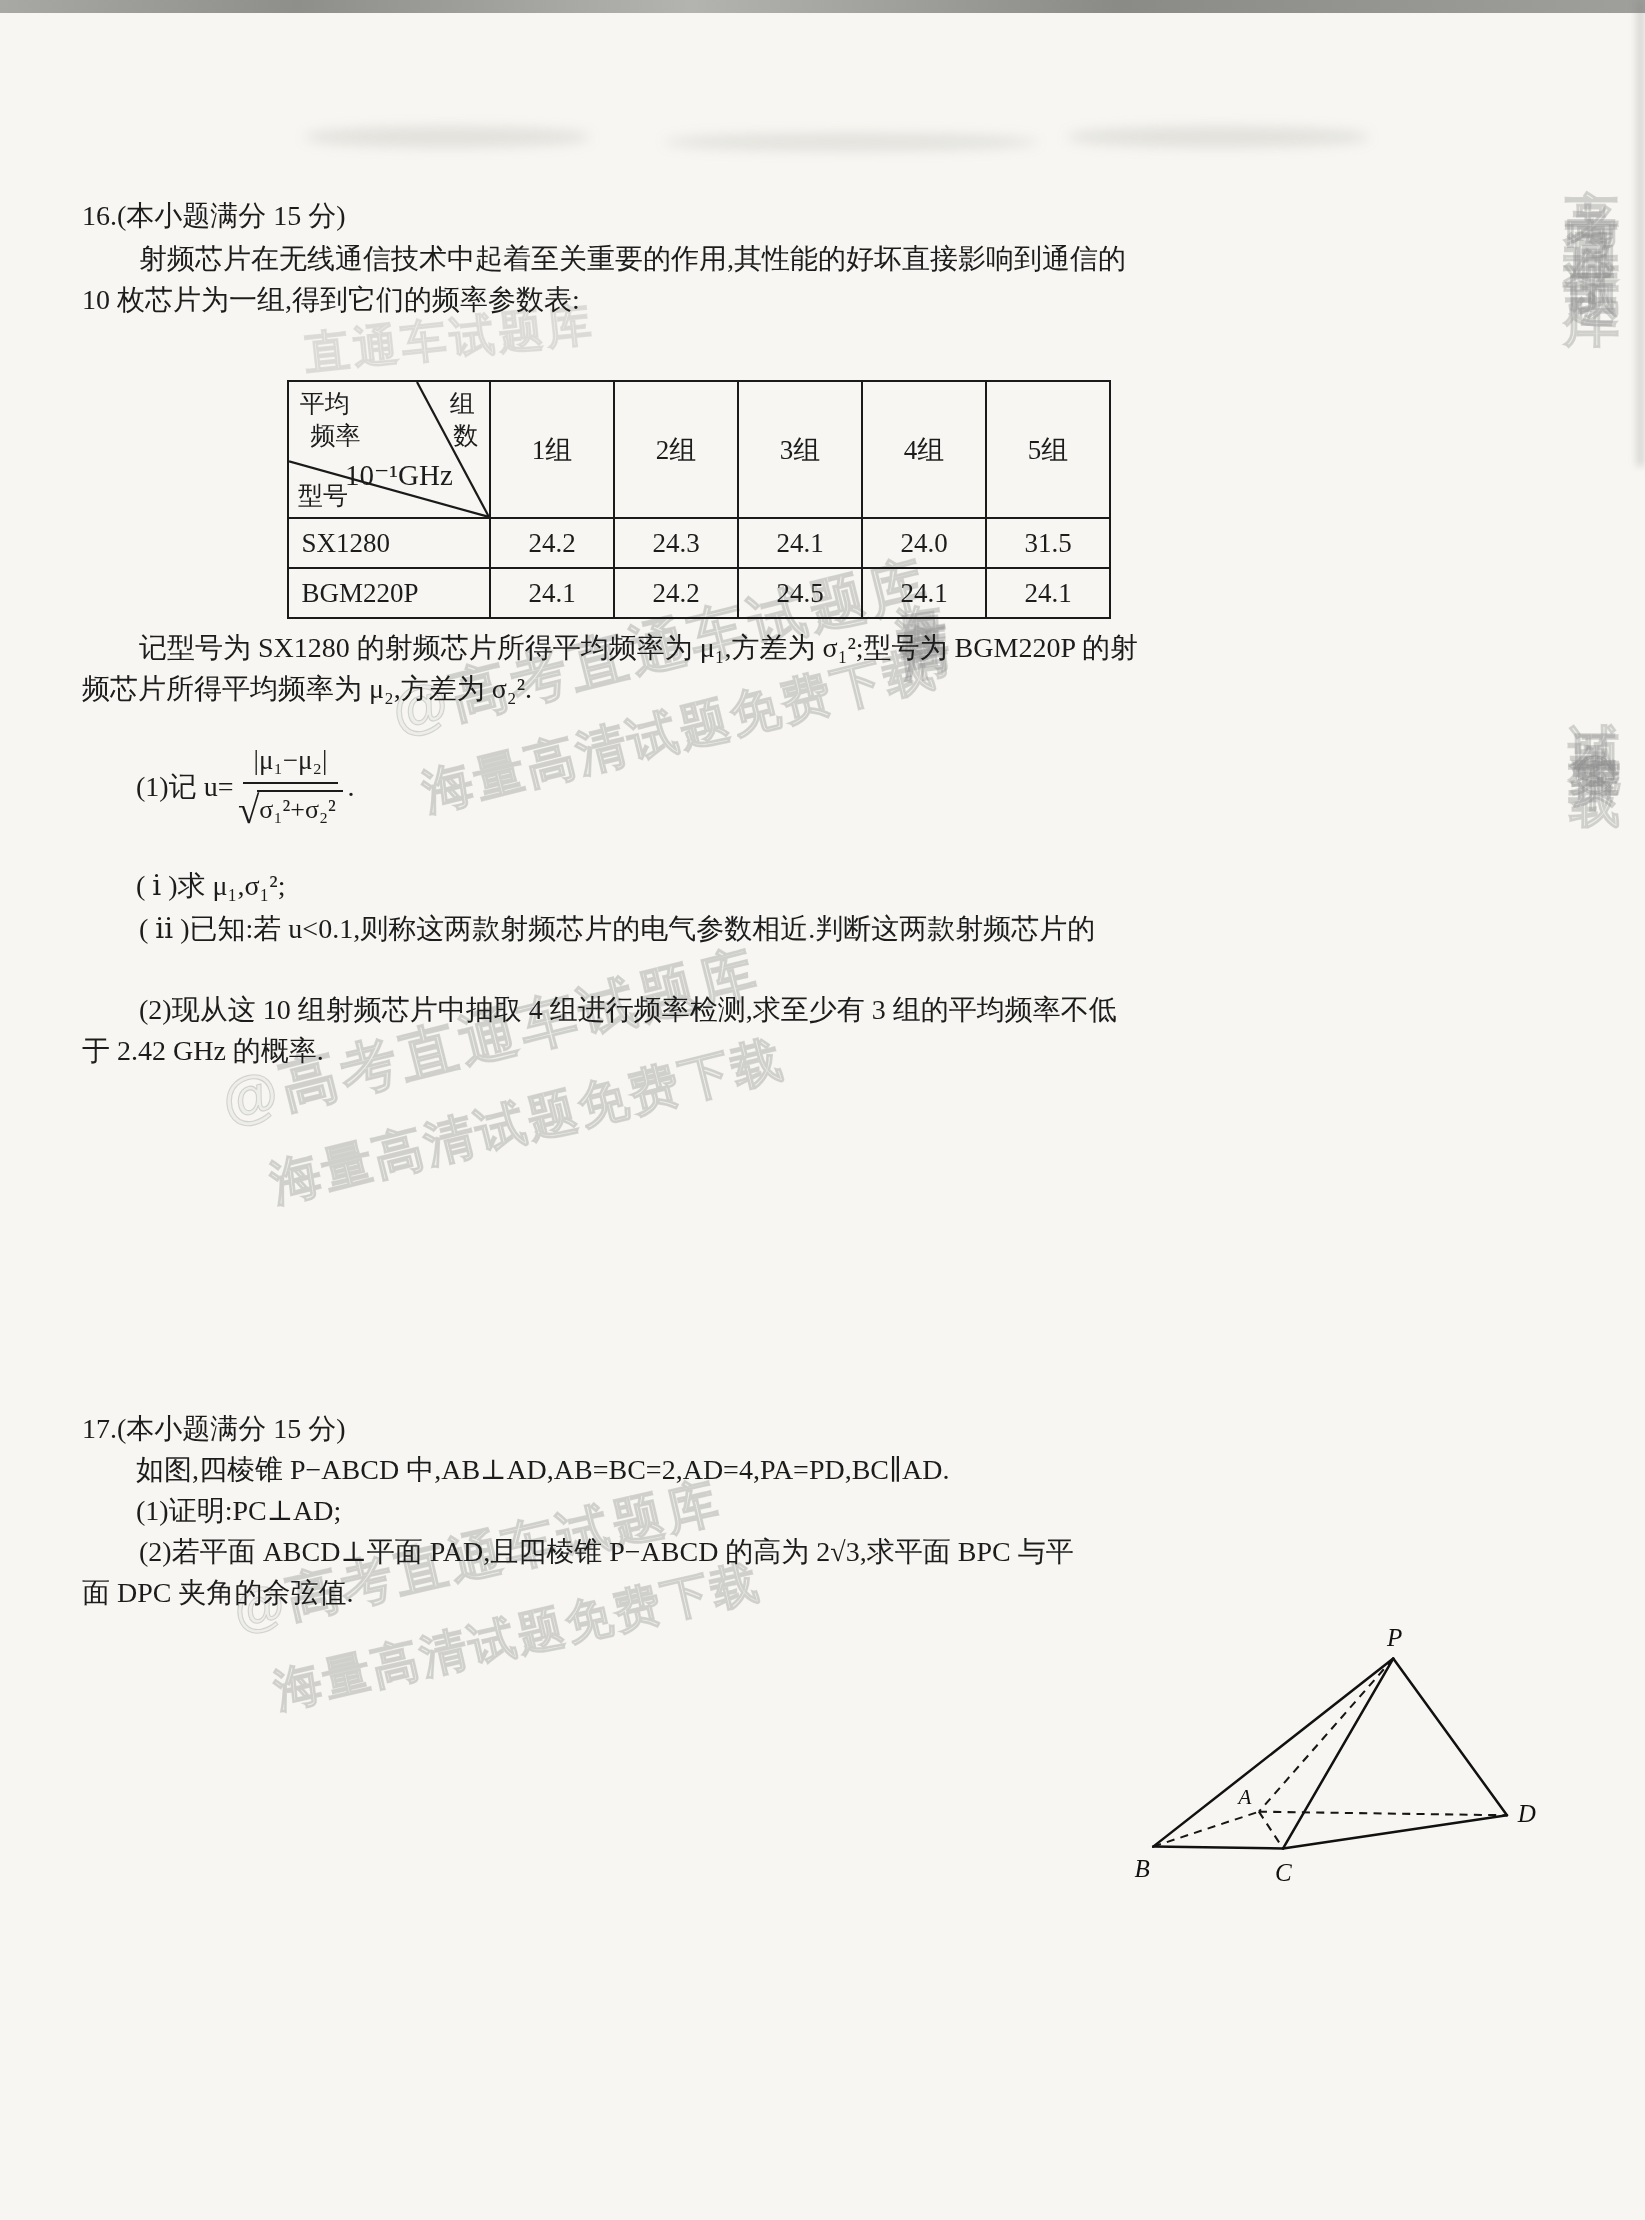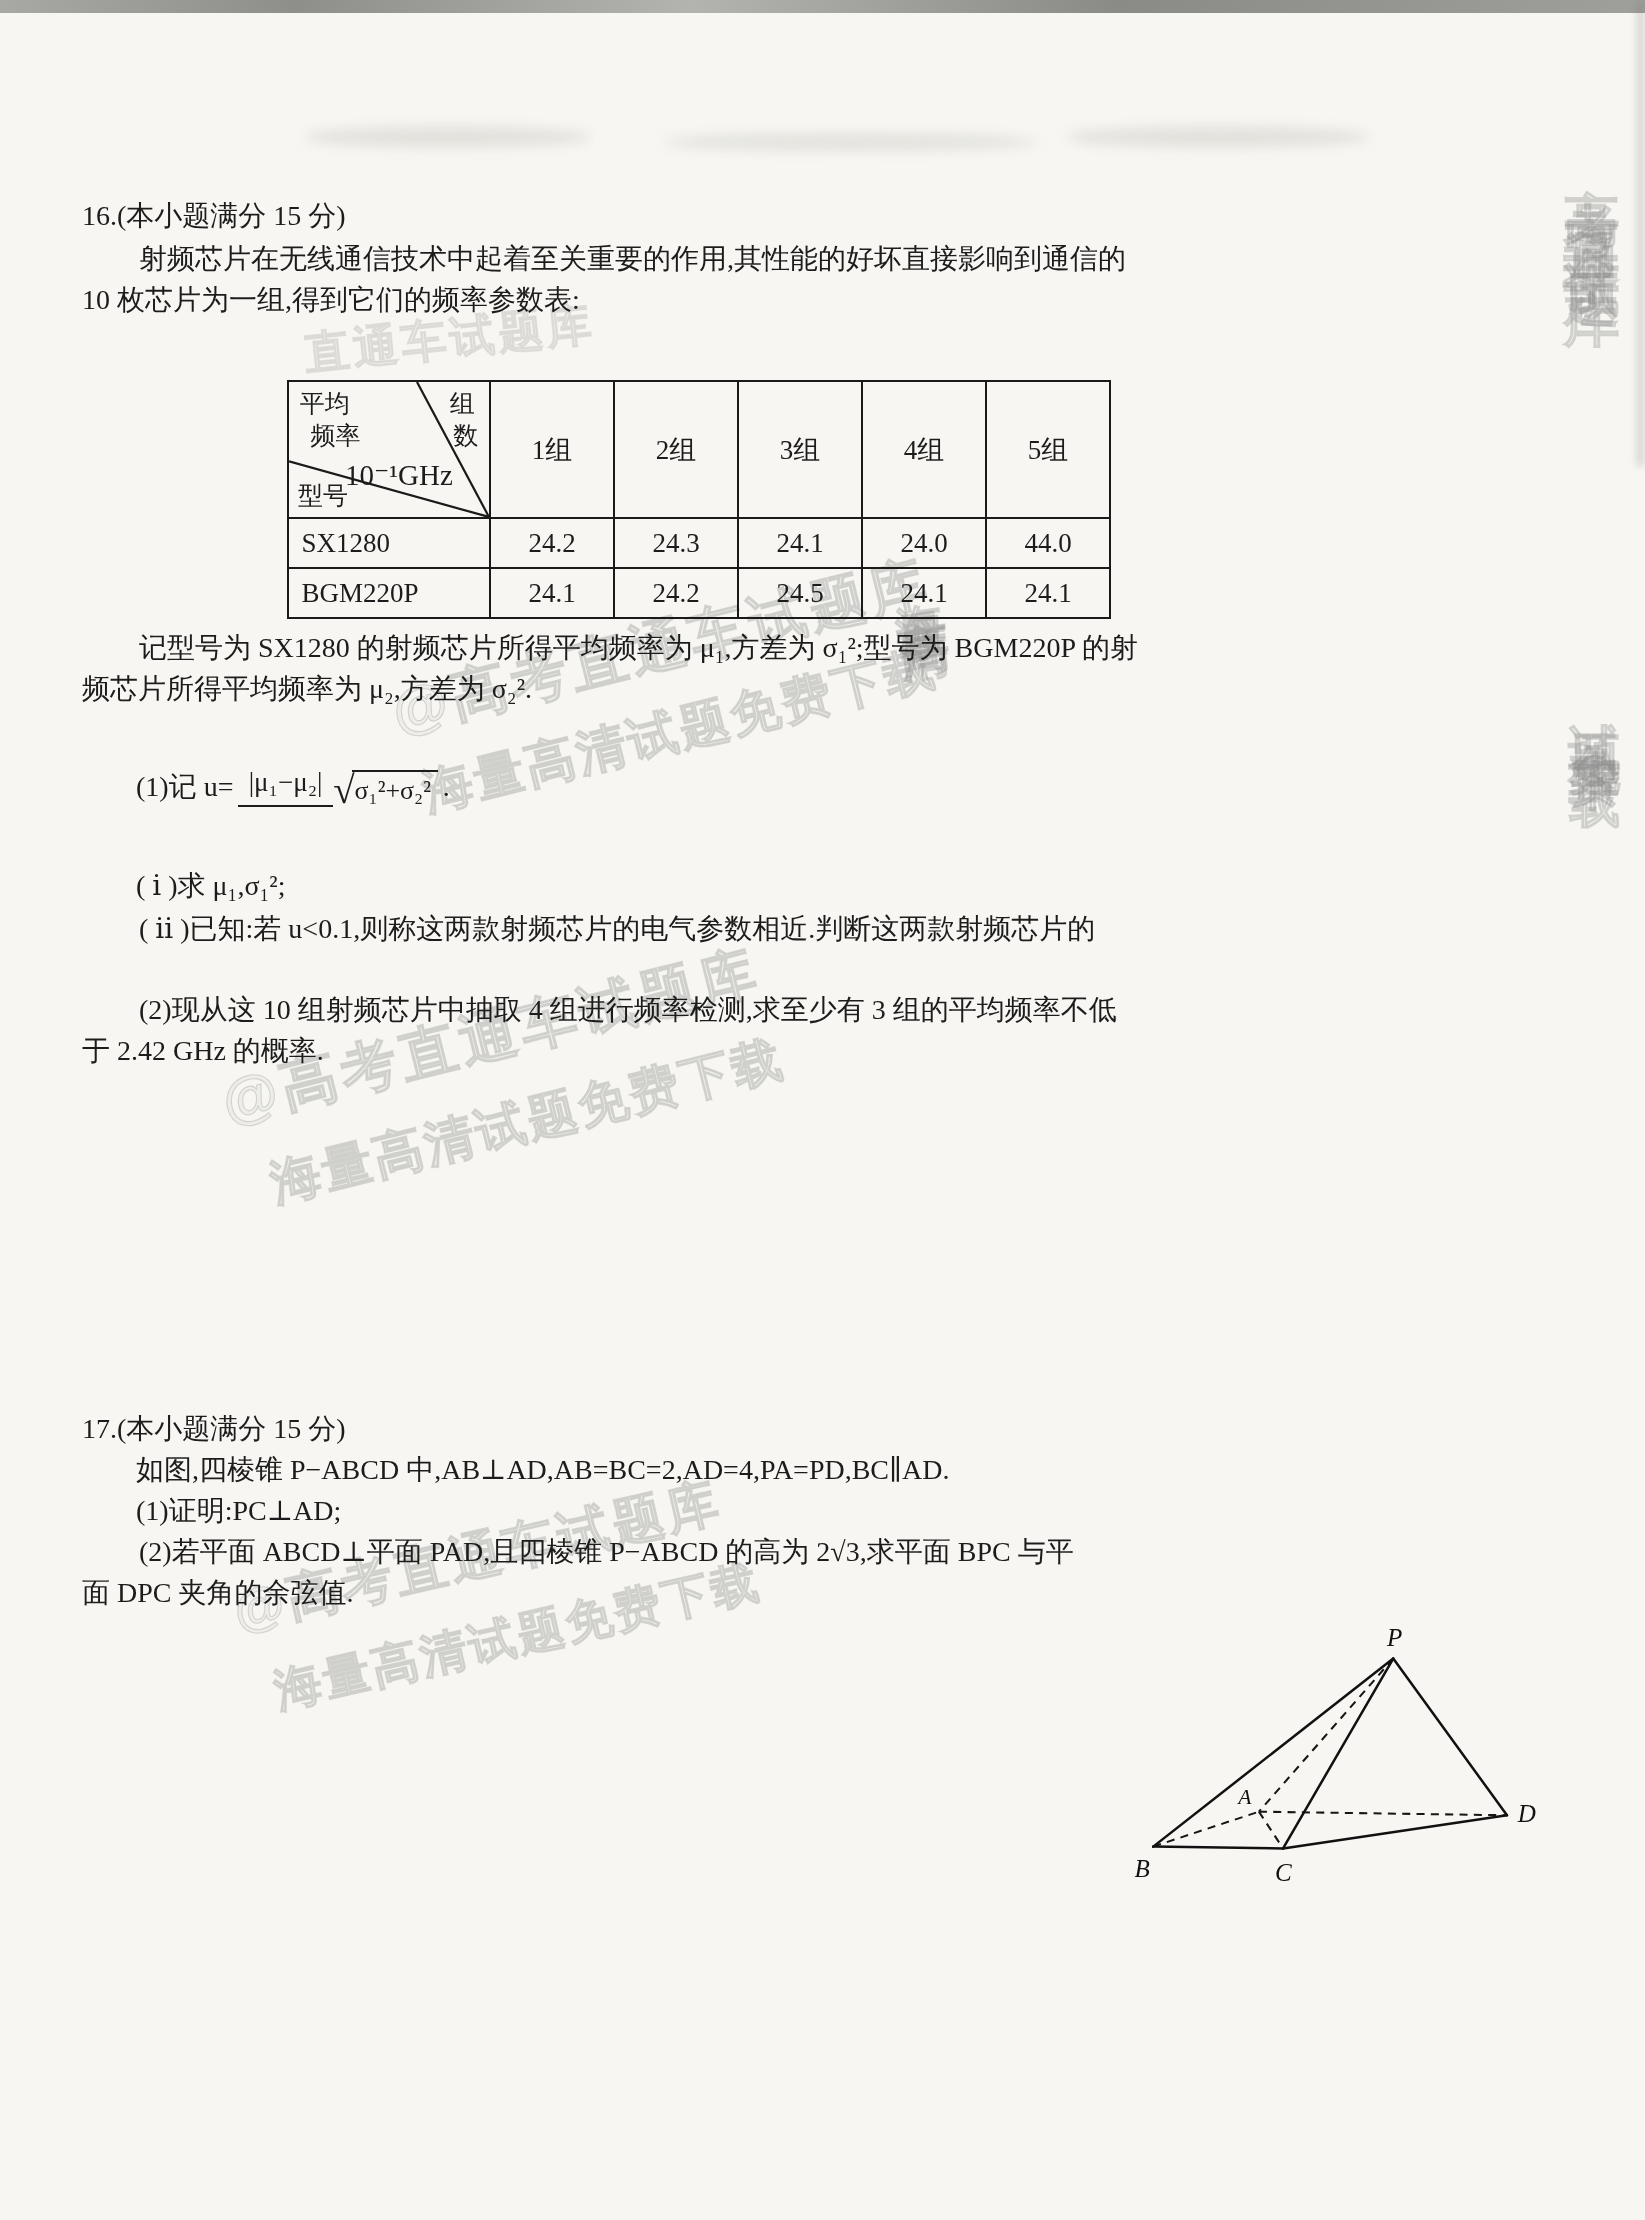--- a/index.html
+++ b/index.html
@@ -24,21 +24,21 @@
   
   table.freq{border-collapse:collapse;table-layout:fixed;}
   table.freq th,table.freq td{border:2.2px solid #1a1a1a;font-weight:normal;
       font-size:27px;text-align:center;padding:0;}
   table.freq .model-cell{text-align:left;padding-left:12.5px;}
   td.corner{position:relative;}
   .corner-label{position:absolute;font-size:25px;line-height:1;}
   .corner svg{position:absolute;left:0;top:0;width:100%;height:100%;}
   
   .formula-line{display:flex;align-items:center;font-size:28px;}
-  .frac{display:inline-flex;flex-direction:row;align-items:center;margin:0 4.5px;}
+  .frac{display:inline-flex;flex-direction:column;align-items:center;margin:0 4.5px;}
   .frac .num{font-size:27px;padding:0 10.7px 6.3px;border-bottom:2.7px solid #1c1c1c;}
   .frac .den{display:inline-flex;align-items:flex-start;padding-top:5.4px;}
   .sqrt-sign{font-size:39px;line-height:1.0;margin-right:-2.7px;}
   .radicand{font-size:26px;border-top:2.2px solid #1c1c1c;padding:3.6px 7.2px 0 2.7px;}
 </style>
 </head>
 <body>
 
 <div class="top-strip"></div>
 <div class="smudge" style="left:304px;top:127px;width:287px;height:19.7px;"></div>
@@ -92,21 +92,21 @@
     <th>3组</th>
     <th>4组</th>
     <th>5组</th>
   </tr>
   <tr style="height:50px;">
     <td class="model-cell">SX1280</td>
     <td>24.2</td>
     <td>24.3</td>
     <td>24.1</td>
     <td>24.0</td>
-    <td>44.0</td>
+    <td>31.5</td>
   </tr>
   <tr style="height:50px;">
     <td class="model-cell">BGM220P</td>
     <td>24.1</td>
     <td>24.2</td>
     <td>24.5</td>
     <td>24.1</td>
     <td>24.1</td>
   </tr>
   </tbody>

